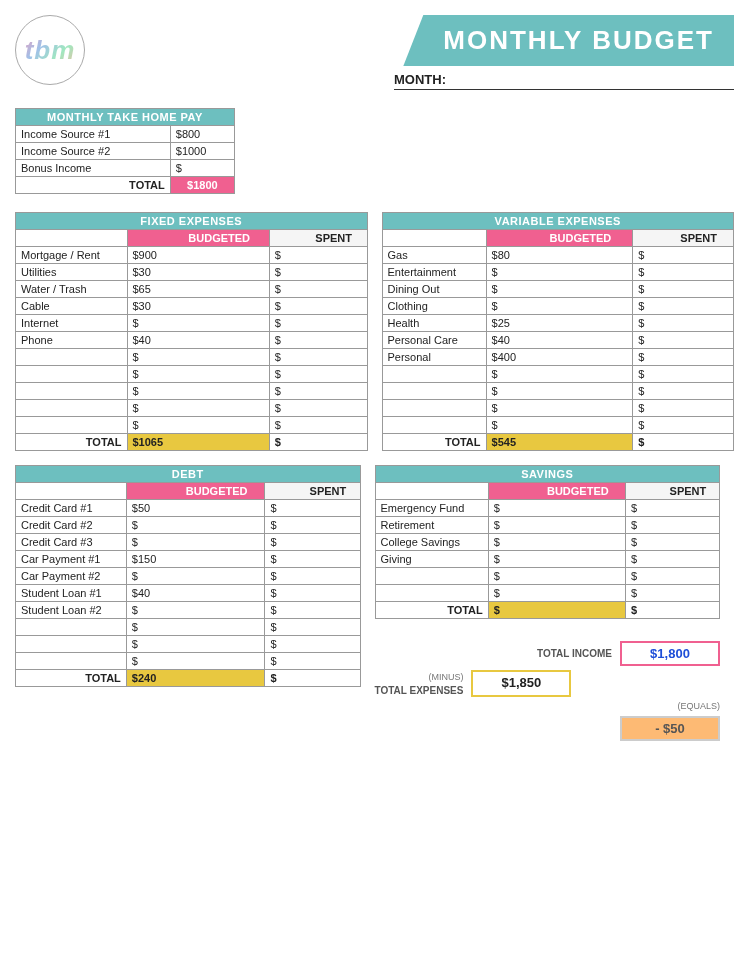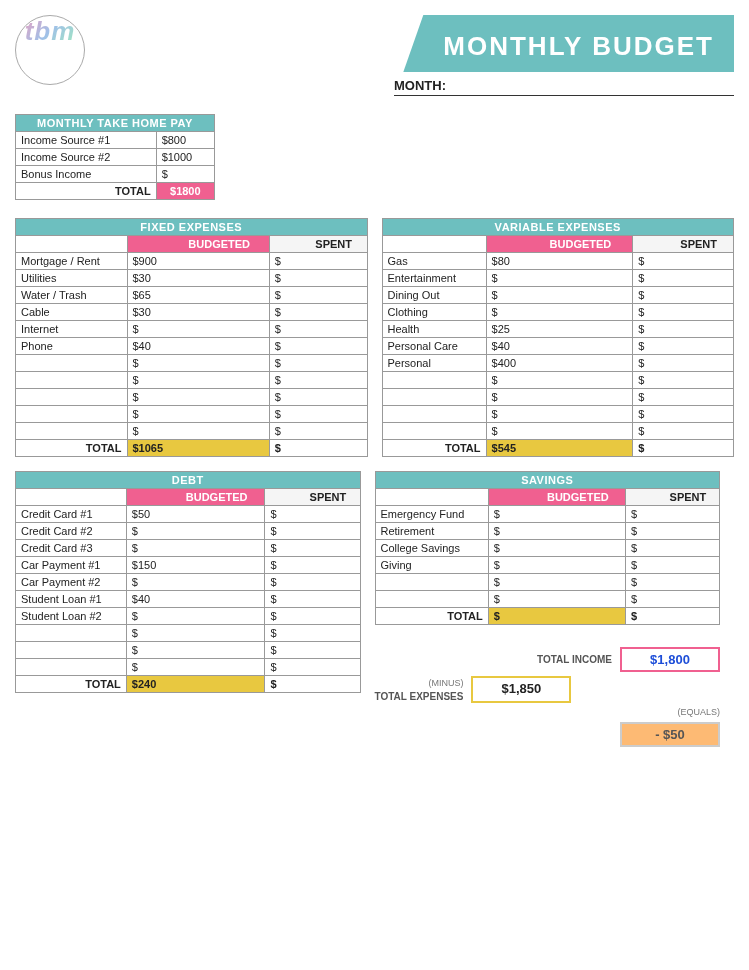--- a/index.html
+++ b/index.html
@@ -19,20 +19,21 @@
       align-items: flex-start;
       justify-content: space-between;
       margin-bottom: 18px;
     }
     .logo-circle {
       width: 70px;
       height: 70px;
       border-radius: 50%;
       border: 1.5px solid #aaa;
       display: flex;
+      align-items: center;
       justify-content: center;
       font-size: 22px;
       font-weight: bold;
       color: #b0a0d0;
       letter-spacing: 1px;
     }
     .logo-text {
       background: linear-gradient(135deg, #e8a0c0, #a0c0e8, #a0e8c0, #e8c0a0);
       -webkit-background-clip: text;
       -webkit-text-fill-color: transparent;
@@ -41,21 +42,21 @@
       font-style: italic;
     }
     .title-block {
       text-align: right;
     }
     .title-banner {
       background: #6dbfbf;
       color: #fff;
       font-size: 26px;
       font-weight: 900;
-      padding: 16px 20px 10px 40px;
+      padding: 10px 20px 10px 40px;
       letter-spacing: 2px;
       clip-path: polygon(20px 0%, 100% 0%, 100% 100%, 0% 100%);
       display: inline-block;
       margin-bottom: 6px;
     }
     .month-line {
       font-size: 13px;
       font-weight: bold;
       padding-right: 5px;
       border-bottom: 1px solid #333;
@@ -71,21 +72,21 @@
       font-size: 11px;
     }
     td, th {
       border: 1px solid #999;
       padding: 2px 5px;
       white-space: nowrap;
     }
 
     
     .take-home-table {
-      width: 200px;
+      width: 220px;
       margin-bottom: 18px;
     }
     .take-home-table .section-header {
       background: #6dbfbf;
       color: #fff;
       font-weight: bold;
       text-align: center;
       font-size: 11px;
       letter-spacing: 0.5px;
     }

